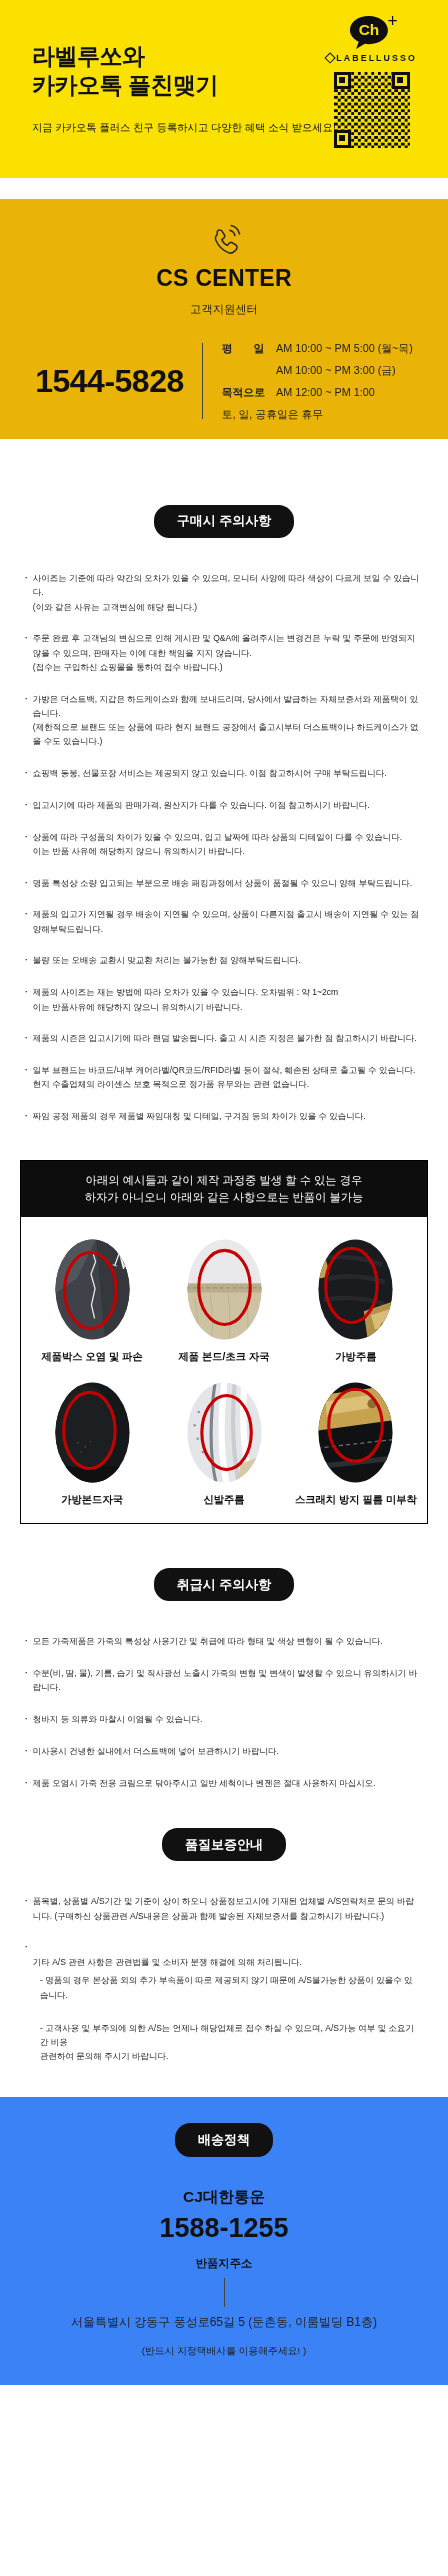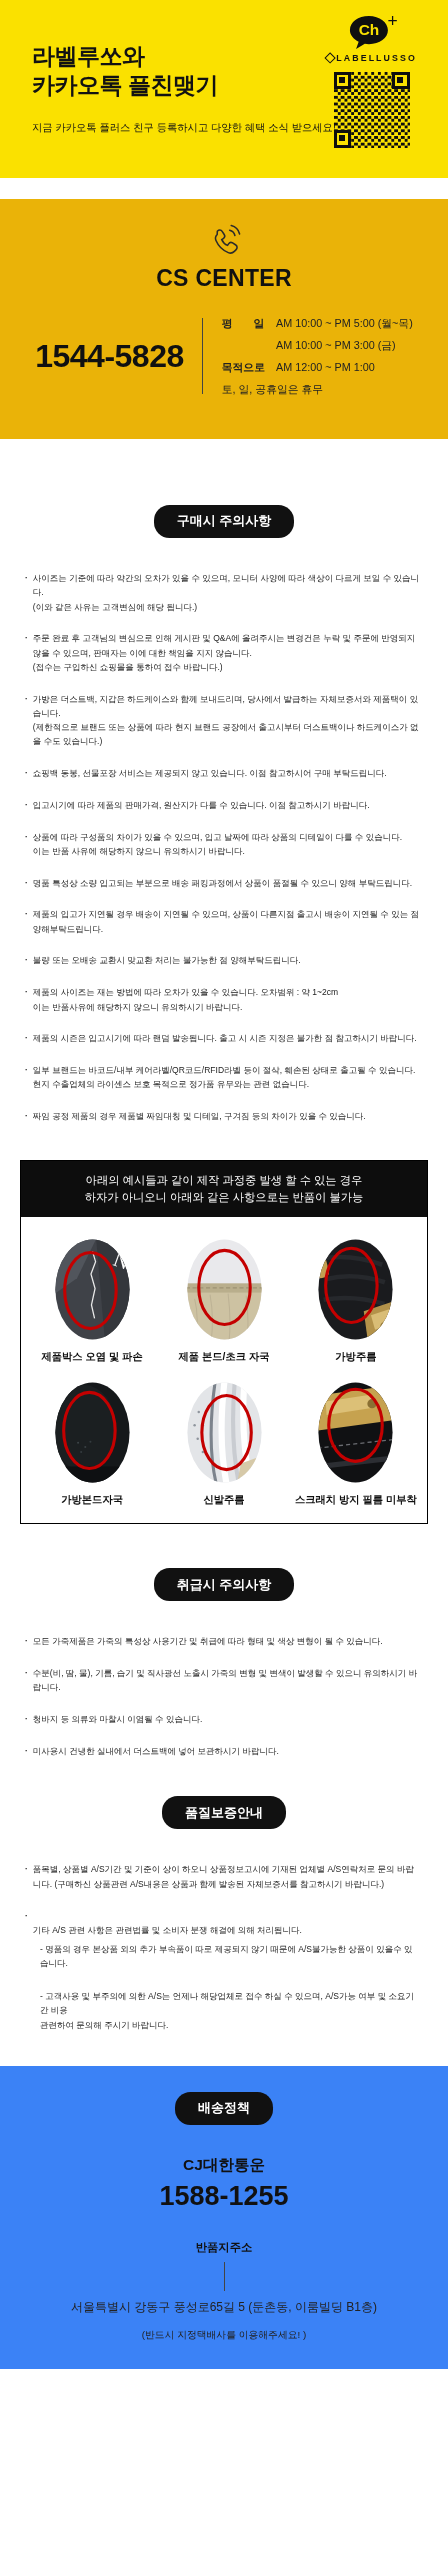--- a/index.html
+++ b/index.html
@@ -53,21 +53,21 @@
   .defect-box{margin:37px auto 0;width:406px;border:1px solid #000;background:#fff;}
   .defect-banner{background:#0d0d0d;color:#fff;text-align:center;padding:10.3px 4.1px;font-size:11.3px;line-height:1.55;}
   .defect-grid{display:grid;grid-template-columns:repeat(3,1fr);gap:17.5px 2.1px;padding:20.6px 6.2px 15.5px;}
   .defect-item{text-align:center;}
   .defect-caption{margin-top:7.2px;font-weight:700;font-size:10.3px;color:#111;}
 
   
   .ship{margin-top:19.6px;background:#3b82f6;padding:26px 0 27px;text-align:center;}
   .ship-carrier{font-size:15.5px;font-weight:800;margin-top:30px;color:#111;}
   .ship-phone{font-size:27px;font-weight:800;margin-top:5.2px;color:#111;}
-  .ship-label{font-size:11.3px;font-weight:800;margin-top:28px;color:#111;}
+  .ship-label{font-size:11.3px;font-weight:800;margin-top:12px;color:#111;}
   .ship-vline{width:1px;height:29px;background:#444;margin:7.2px auto;}
   .ship-addr{font-size:12px;margin-top:2px;color:#222;}
   .ship-note{font-size:9.8px;margin-top:13.4px;color:#222;}
   .ship-bullets{text-align:left;margin:23px 31px 0 77px;padding:0;list-style:none;}
   .ship-bullets li{position:relative;padding-left:9.3px;font-size:9.8px;line-height:1.75;margin-bottom:5.2px;color:#222;}
   .ship-bullets li::before{content:"·";position:absolute;left:0;top:0;font-weight:700;}
   .ship-bullets b{font-weight:800;}
 </style>
 </head>
 <body>
@@ -102,20 +102,21 @@
 
   <div class="hero-gap"></div>
 
   <section class="cs">
     <svg width="34" height="32" viewBox="0 0 66 62">
       <path d="M20 14 c3.2 -3.2 7.4 -3 9.4 .2 l4 6.2 c1.8 2.8 1 6 -1.8 7.8 l-3 2 c2.2 5 6.3 9.2 11.3 11.3 l2 -3 c1.8 -2.8 5 -3.6 7.8 -1.8 l6.2 4 c3.2 2 3.4 6.2 .2 9.4 l-3 3 c-3 3 -7.8 4 -11.8 2.4 C31 51.4 22 42.6 17.4 32 c-1.7 -4 -.6 -8.8 2.4 -11.8 z" fill="none" stroke="#2b2b2b" stroke-width="3"></path>
       <path d="M44 12 c5 1.2 9 5.2 10.2 10.2" fill="none" stroke="#2b2b2b" stroke-width="3" stroke-linecap="round"></path>
       <path d="M47 3 c8 2 14.3 8.3 16.3 16.3" fill="none" stroke="#2b2b2b" stroke-width="3" stroke-linecap="round"></path>
     </svg>
     <div class="cs-title">CS CENTER</div>
+    <div class="cs-sub">고객지원센터</div>
     <div class="cs-row">
       <div class="cs-phone">1544-5828</div>
       <div class="cs-vline"></div>
       <div class="hours">
         <div class="hrow">
           <span class="hlabel">평       일</span>
           <span>AM 10:00 ~ PM 5:00 (월~목)</span>
         </div>
         <div class="hrow">
           <span class="hlabel"></span>
@@ -291,20 +292,21 @@
     </div>
   </section>
 
   <section>
     <div class="pill mt-handling">취급시 주의사항</div>
     <ul class="bullets">
       <li>모든 가죽제품은 가죽의 특성상 사용기간 및 취급에 따라 형태 및 색상 변형이 될 수 있습니다.</li>
       <li>수분(비, 땀, 물), 기름, 습기 및 직사광선 노출시 가죽의 변형 및 변색이 발생할 수 있으니 유의하시기 바랍니다.</li>
       <li>청바지 등 의류와 마찰시 이염될 수 있습니다.</li>
       <li>미사용시 건냉한 실내에서 더스트백에 넣어 보관하시기 바랍니다.</li>
+      <li>제품 오염시 가죽 전용 크림으로 닦아주시고 일반 세척이나 벤젠은 절대 사용하지 마십시오.</li>
     </ul>
   </section>
 
   <section>
     <div class="pill mt-warranty">품질보증안내</div>
     <ul class="bullets">
       <li>품목별, 상품별 A/S기간 및 기준이 상이 하오니 상품정보고시에 기재된 업체별 A/S연락처로 문의 바랍니다. (구매하신 상품관련 A/S내용은 상품과 함께 발송된 자체보증서를 참고하시기 바랍니다.)</li>
       <li>
         <span>기타 A/S 관련 사항은 관련법률 및 소비자 분쟁 해결에 의해 처리됩니다.</span>
         <div class="subitem">- 명품의 경우 본상품 외의 추가 부속품이 따로 제공되지 않기 때문에 A/S불가능한 상품이 있을수 있습니다.</div>

